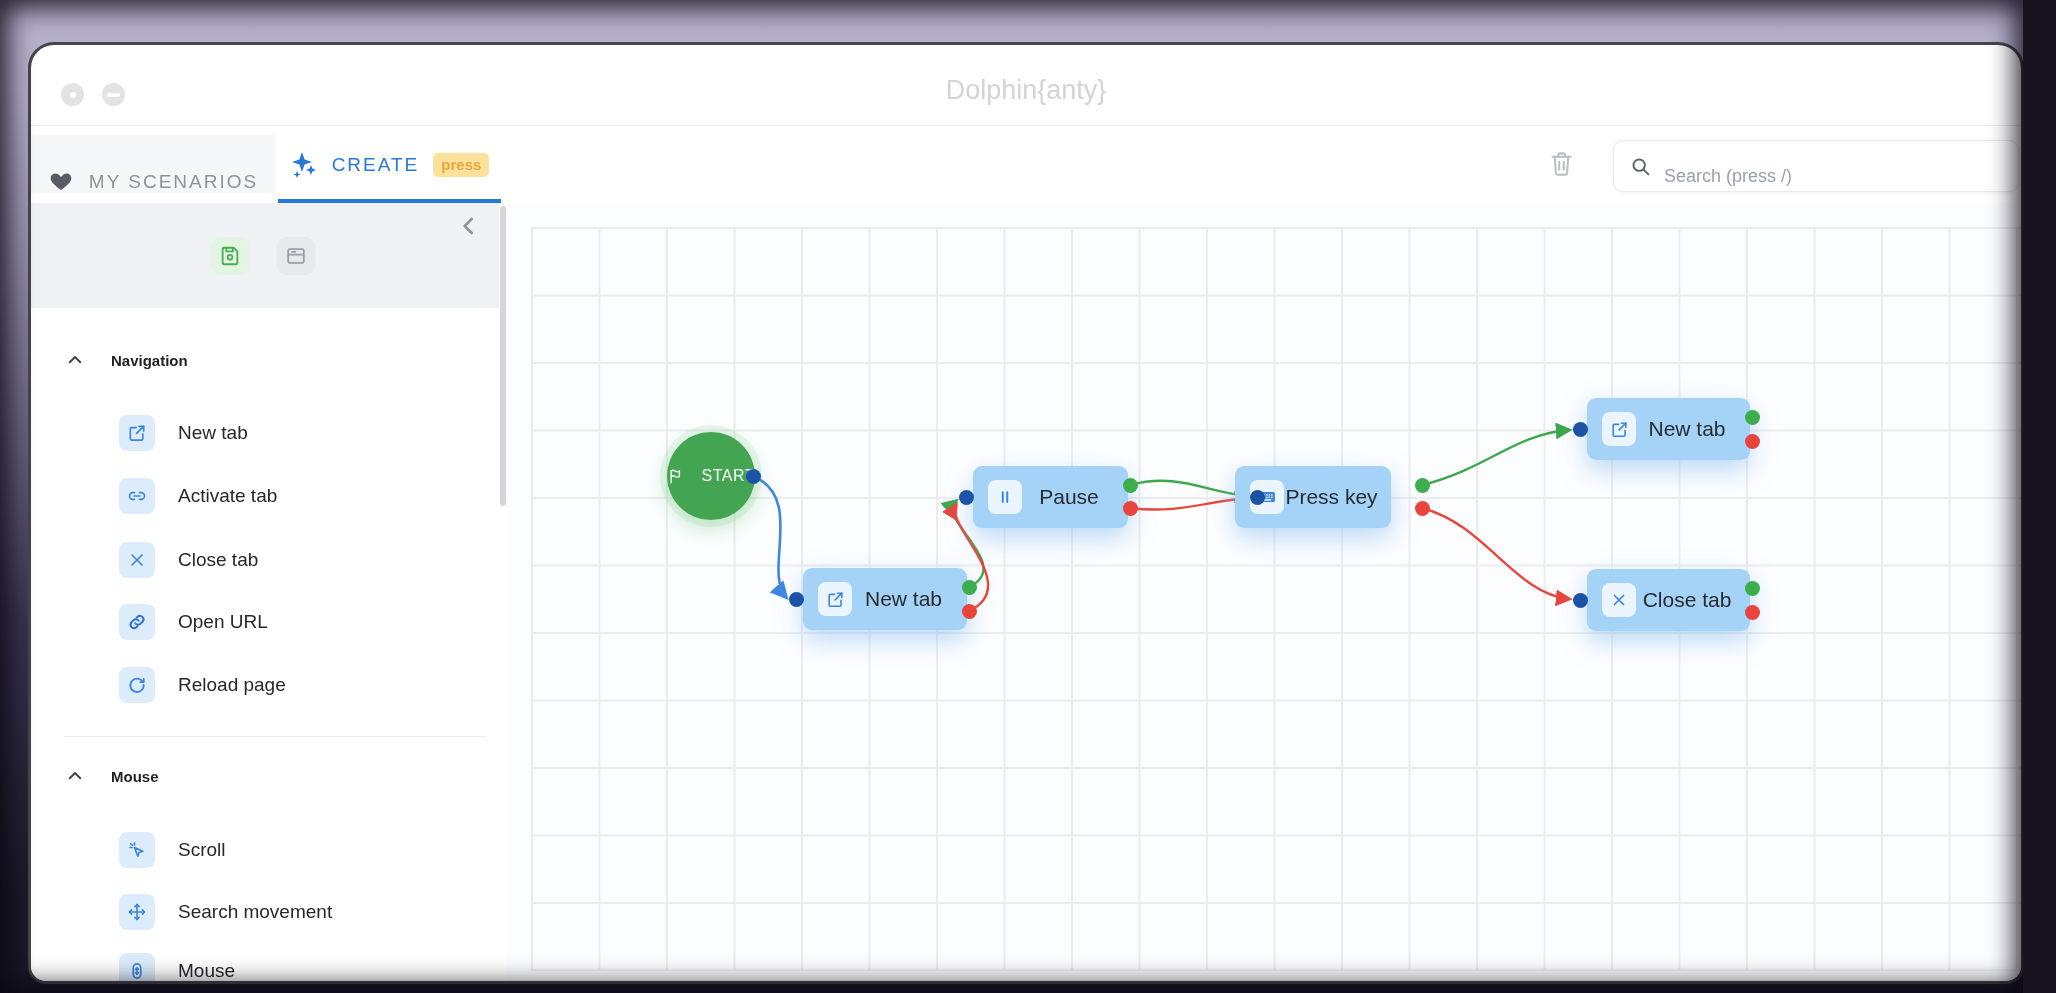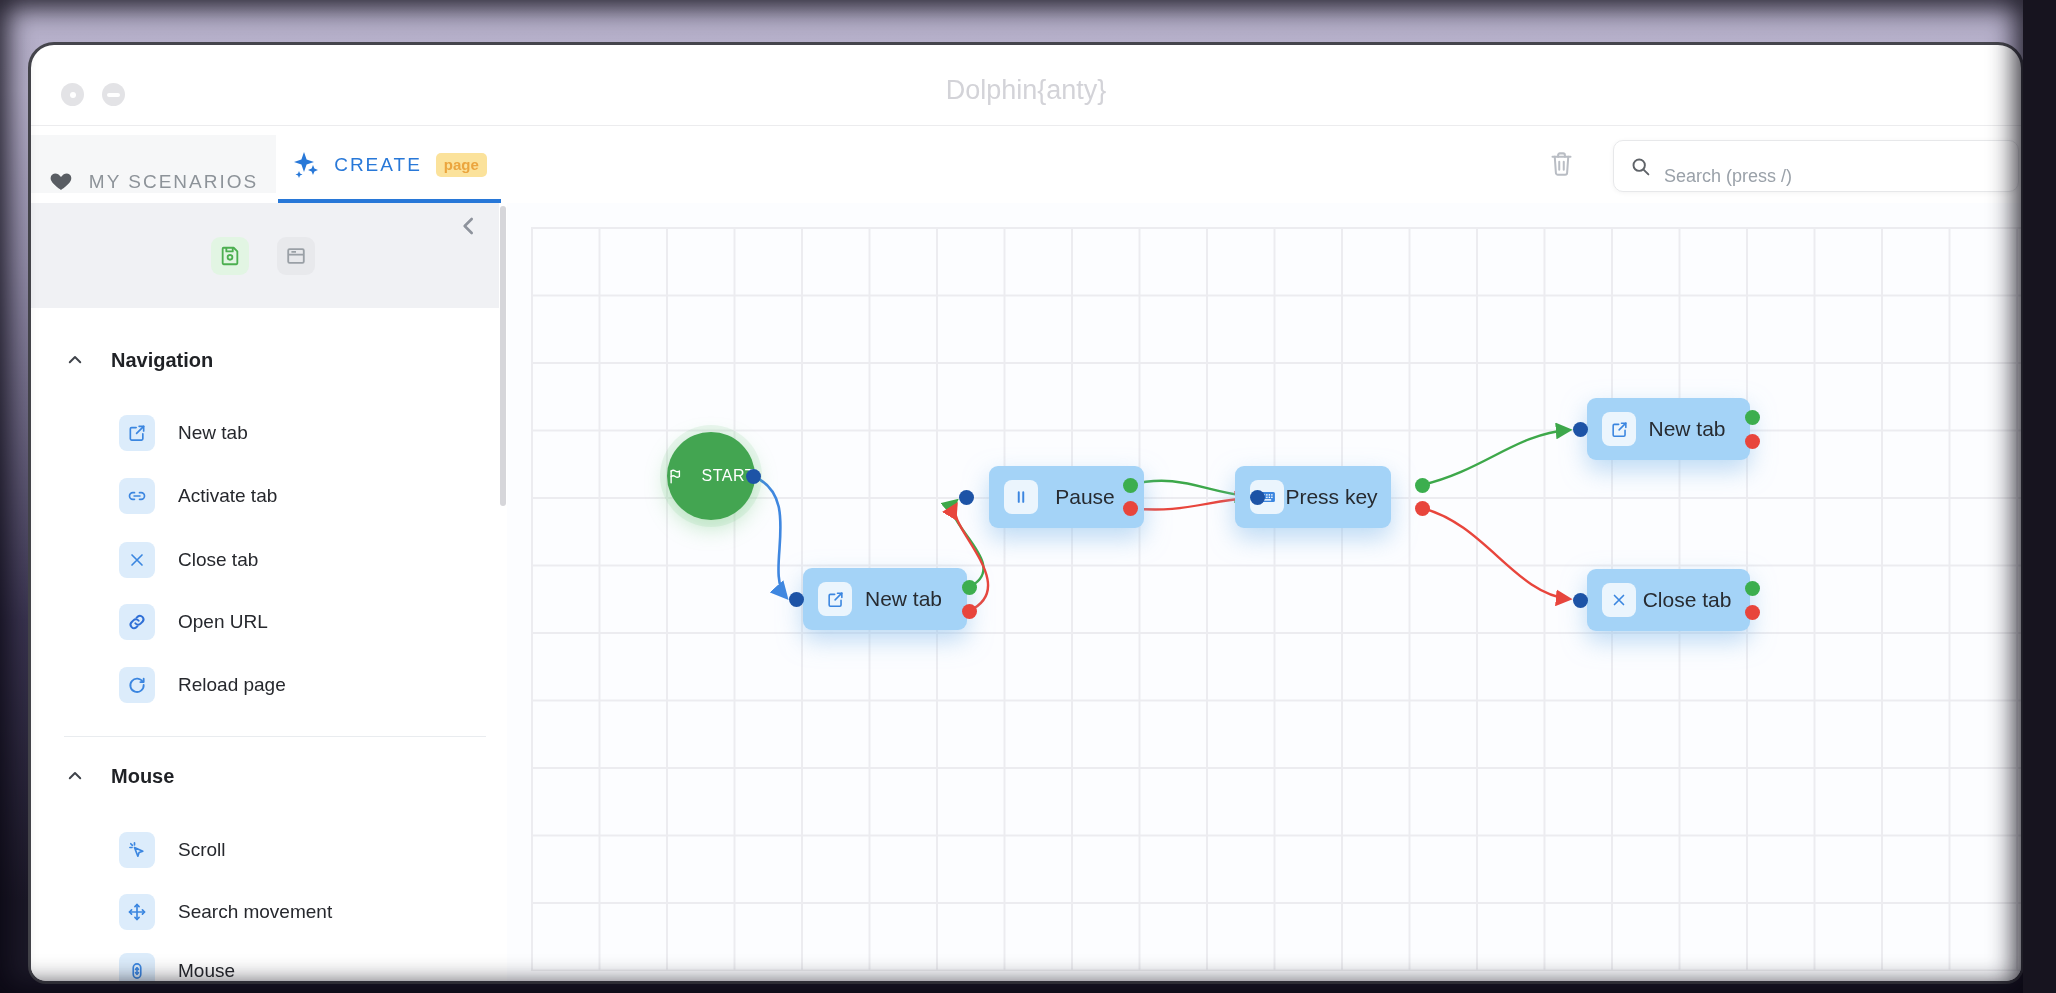--- a/index.html
+++ b/index.html
@@ -38,21 +38,21 @@
   .content{position:absolute;top:158px;left:0;right:0;bottom:0;display:flex;}
   .sidebar{position:relative;width:476px;background:#fff;flex:none;}
   .sb-header{position:absolute;left:0;top:0;width:468px;height:105px;background:#f0f1f4;}
   .sb-chip{position:absolute;top:34px;width:38px;height:38px;border-radius:9px;
     display:flex;align-items:center;justify-content:center;}
   .sb-chip.save{left:180px;background:#e2f5e3;color:#4caf50;}
   .sb-chip.browser{left:246px;background:#e8e9ec;color:#9aa0a6;}
   .sb-collapse{position:absolute;right:17px;top:10px;color:#8e939c;}
   .sb-thumb{position:absolute;right:1px;top:3px;width:6px;height:300px;border-radius:3px;background:#d6d6da;}
   .s-head{position:absolute;left:35px;display:flex;align-items:center;gap:27px;height:36px;color:#3f434a;}
-  .s-head .lbl{font-size:20px;font-weight:bold;color:#1f2125;}
+  .s-head .lbl{font-size:15px;font-weight:bold;color:#1f2125;}
   .s-item{position:absolute;left:88px;display:flex;align-items:center;gap:23px;height:44px;cursor:pointer;}
   .s-item .chip{width:36px;height:36px;border-radius:8px;background:#dcecfb;color:#3b86e0;
     display:flex;align-items:center;justify-content:center;flex:none;}
   .s-item .lbl{font-size:19px;color:#26282d;}
   .s-divider{position:absolute;left:33px;right:21px;top:533px;height:1px;background:#e9ecef;}
   
   .canvas{position:relative;flex:1;background:#fcfdff;overflow:hidden;}
   .grid{position:absolute;left:24px;top:24px;right:0;bottom:10px;
     background-image:linear-gradient(#ececf0 1.5px,transparent 1.5px),
                      linear-gradient(90deg,#ececf0 1.5px,transparent 1.5px);
@@ -94,21 +94,21 @@
         </svg>
         <span class="lbl">MY SCENARIOS</span>
       </div>
       <div class="tab-create">
         <svg width="28" height="28" viewBox="0 0 28 28">
           <path d="M12 1 L14.6 8.4 L22 11 L14.6 13.6 L12 21 L9.4 13.6 L2 11 L9.4 8.4 Z" fill="#2878d8"></path>
           <path d="M21 14 L22.4 17.6 L26 19 L22.4 20.4 L21 24 L19.6 20.4 L16 19 L19.6 17.6 Z" fill="#2878d8"></path>
           <path d="M7 20 L8 22.5 L10.5 23.5 L8 24.5 L7 27 L6 24.5 L3.5 23.5 L6 22.5 Z" fill="#2878d8"></path>
         </svg>
         <span class="lbl">CREATE</span>
-        <span class="beta">page</span>
+        <span class="beta">press</span>
       </div>
       <div class="trash">
         <svg width="27" height="27" viewBox="0 0 24 24" fill="none" stroke="currentColor" stroke-width="1.8" stroke-linecap="round">
           <path d="M4 6h16"></path>
             <path d="M9 6V4.5A1.5 1.5 0 0 1 10.5 3h3A1.5 1.5 0 0 1 15 4.5V6"></path>
           <path d="M6 6l1 14.2A1.8 1.8 0 0 0 8.8 22h6.4a1.8 1.8 0 0 0 1.8-1.8L18 6"></path>
           <path d="M10 10.5v7M14 10.5v7"></path>
         </svg>
       </div>
       <div class="search">
@@ -288,21 +288,21 @@
               <path d="M14.5 4H20v5.5"></path>
                 <path d="M20 4 L11.5 12.5"></path>
             </svg>
           </span>
           <span class="nlbl">New tab</span>
         </div>
         <span class="port in" style="left:282px;top:389px;"></span>
         <span class="port ok" style="left:455px;top:377px;"></span>
         <span class="port err" style="left:455px;top:401px;"></span>
 
-        <div class="node" style="left:466px;top:263px;width:155px;margin-left:16px;">
+        <div class="node" style="left:466px;top:263px;width:155px;">
           <span class="nchip">
             <svg width="18" height="18" viewBox="0 0 24 24" fill="none" stroke="currentColor" stroke-width="2.6" stroke-linecap="round">
               <path d="M9 5.5v13M15 5.5v13"></path>
             </svg>
           </span>
           <span class="nlbl">Pause</span>
         </div>
         <span class="port in" style="left:452px;top:287px;"></span>
         <span class="port ok" style="left:616px;top:275px;"></span>
         <span class="port err" style="left:616px;top:298px;"></span>

